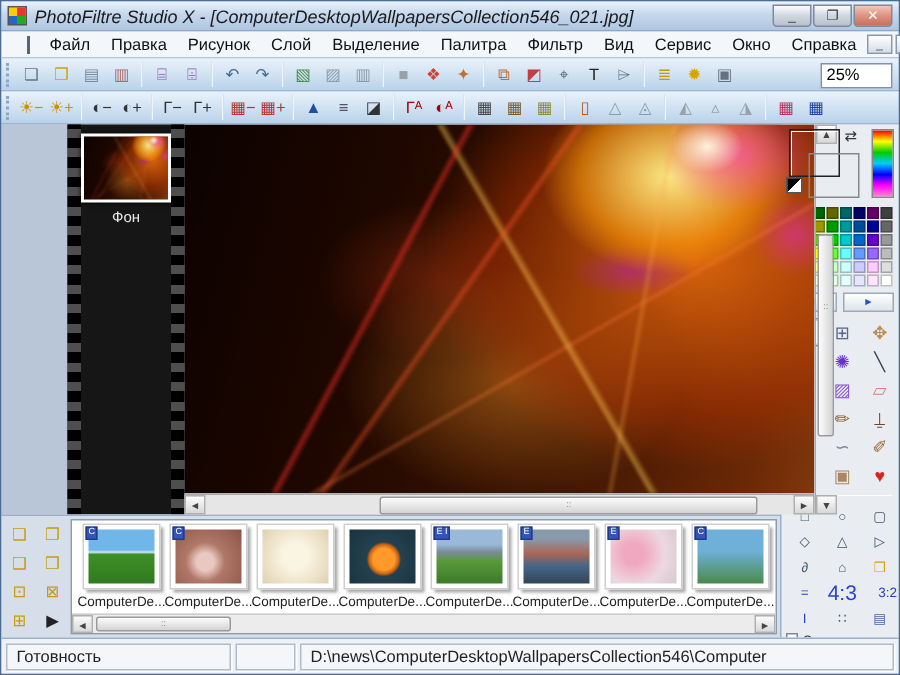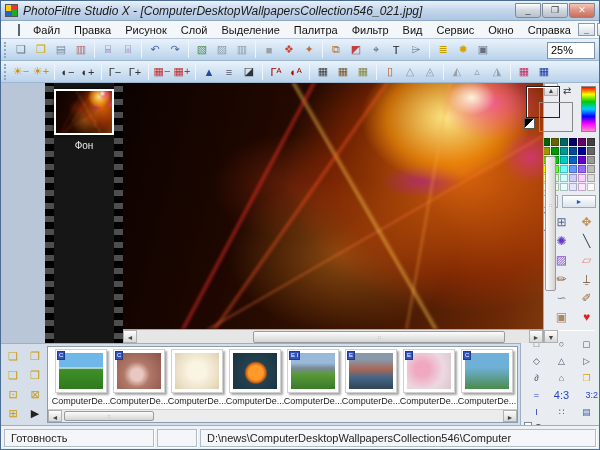--- a/index.html
+++ b/index.html
@@ -609,21 +609,21 @@
           <div class="shape" style="color: rgb(68, 85, 102);">
             <span style="font-size:9px">⌂</span>
           </div>
           <div class="shape" style="color: rgb(216, 162, 0);">
             <span style="font-size:9px">❒</span>
           </div>
           <div class="shape" style="color: rgb(34, 68, 204);">
             <span style="font-size:9px">=</span>
           </div>
           <div class="shape" style="color: rgb(34, 68, 204);">
-            <span style="font-size:11px">4:3</span>
+            <span style="font-size:14px">4:3</span>
           </div>
           <div class="shape" style="color: rgb(34, 68, 204); justify-content: flex-end;">
             <span style="font-size:9px">3:2</span>
           </div>
           <div class="shape" style="color: rgb(34, 68, 204);">
             <span style="font-size:9px">I</span>
           </div>
           <div class="shape" style="color: rgb(68, 85, 102);">
             <span style="font-size:9px">∷</span>
           </div>

